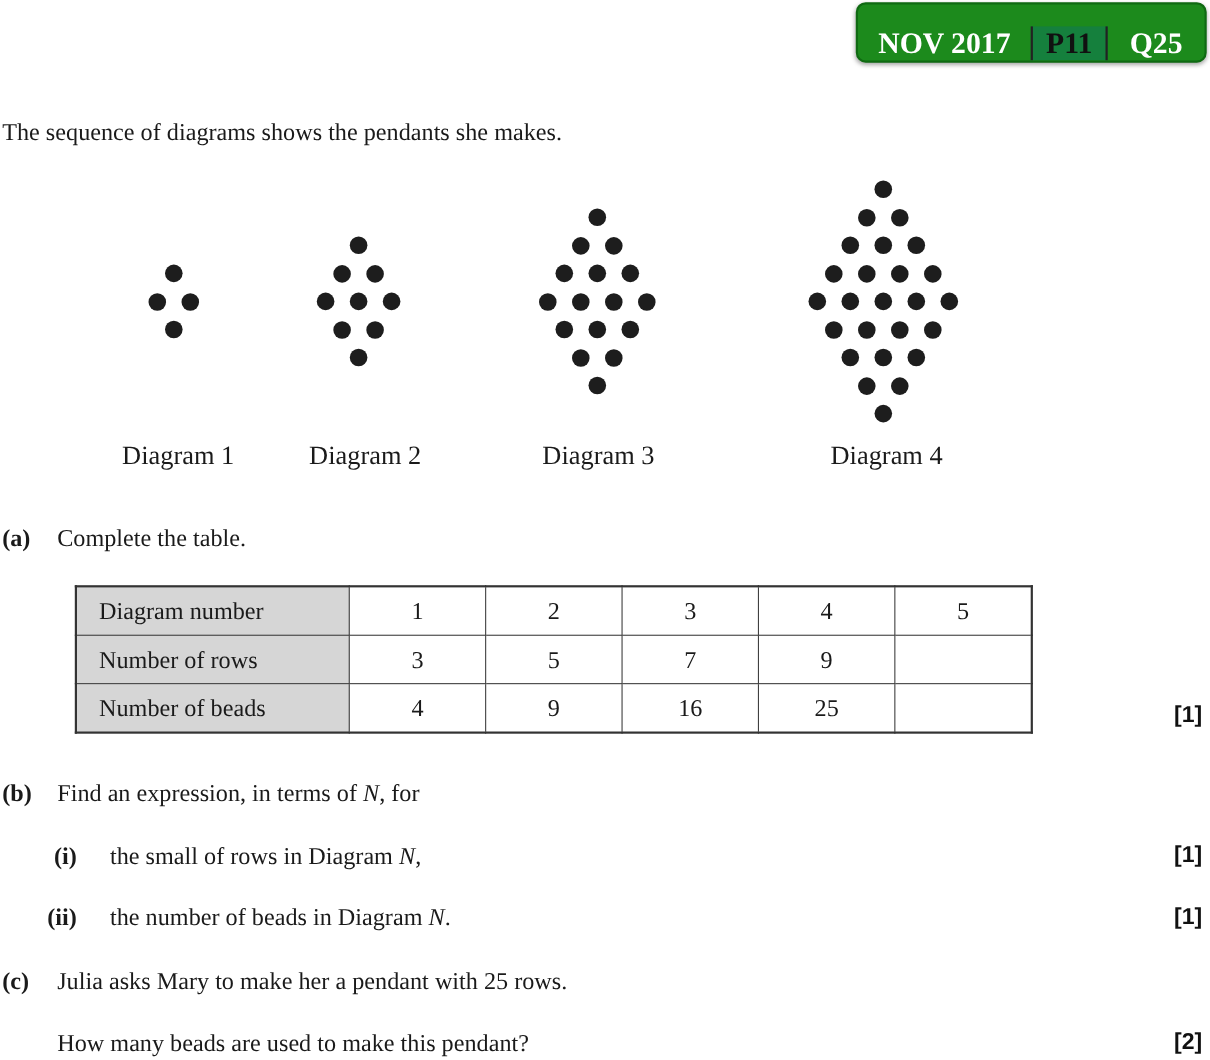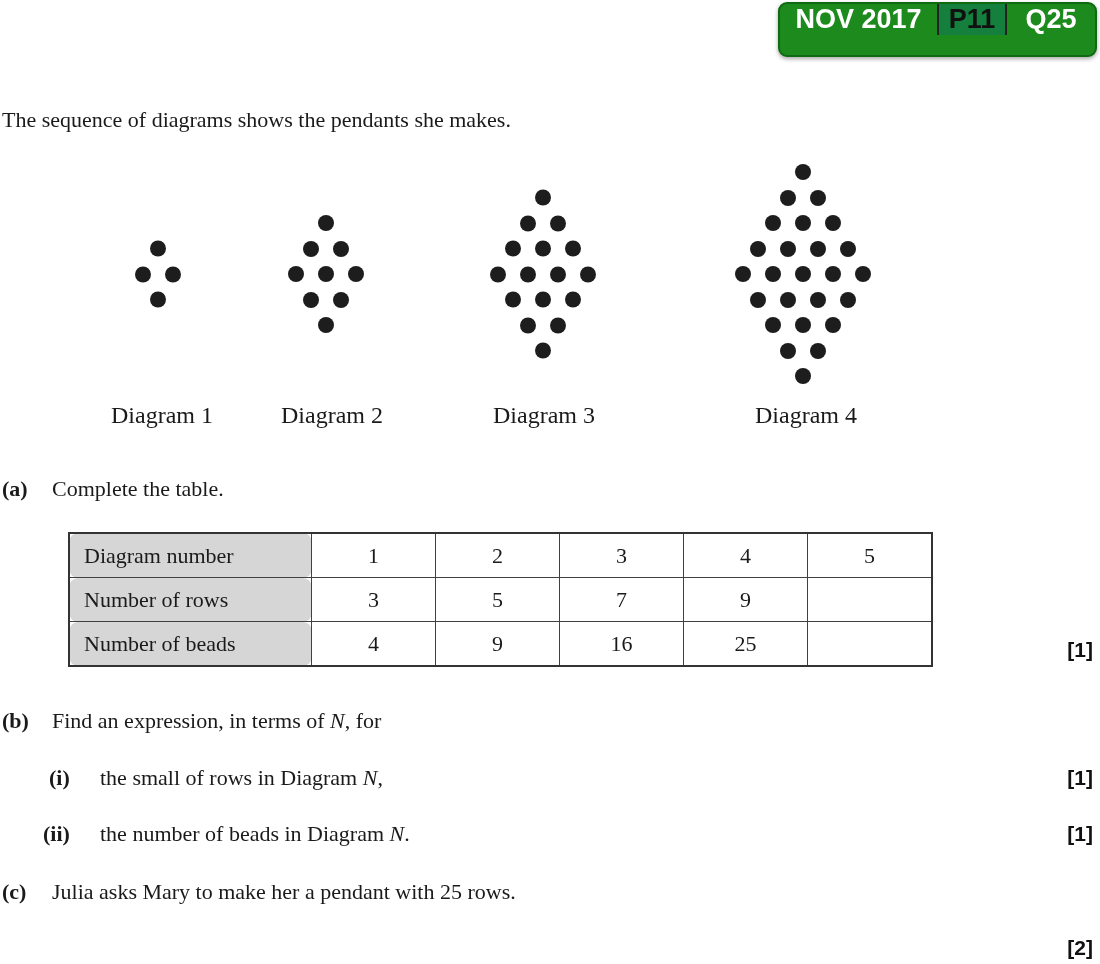--- a/index.html
+++ b/index.html
@@ -12,28 +12,28 @@
     color:#1a1a1a;
     overflow:hidden;
   }
 
   
   .badge{
     position:absolute;
     left:778px; top:2px;
     width:319px; height:55px;
     display:flex;
-    align-items:flex-start;
+    align-items:flex-end;
     background:#1c8a1c;
     border:2px solid #0f6a12;
     border-radius:9px;
     overflow:hidden;
     box-sizing:border-box;
     box-shadow:0 2px 4px rgba(0,0,0,0.35);
-    font-family:Liberation Sans, sans-serif;
+    font-family:Liberation Serif, serif;
     font-weight:bold;
     font-size:27px;
   }
   .badge-seg{
     display:flex;align-items:center;justify-content:center;
     color:#ffffff;
   }
   .badge-session{flex:0 0 157px;}
   .badge-paper{
     flex:0 0 66px;
@@ -89,22 +89,21 @@
   }
   .qtable td{
     border:1.5px solid #404040;
     height:43px;
     font-size:22px;
     padding:0;
   }
   .qtable td.hdr{
     background:#d6d6d6;
     width:227px;
-    padding-left:14px;
-    border-radius:9px;
+    padding-left:20px;
   }
   .qtable td.val{
     width:123px;
     text-align:center;
   }
 
   
   .mark{
     position:absolute;
     right:7px;
@@ -285,19 +284,20 @@
     <span class="lbl w51">(i)</span><span>the small of rows in Diagram </span><span class="var">N</span><span>,</span>
   </div>
 
   <div class="tline" style="left:43px;top:822px">
     <span class="lbl w57">(ii)</span><span>the number of beads in Diagram </span><span class="var">N</span><span>.</span>
   </div>
 
   <div class="tline" style="left:2px;top:880px">
     <span class="lbl w50">(c)</span><span>Julia asks Mary to make her a pendant with 25 rows.</span>
   </div>
+  <div class="tline" style="left:52px;top:936px">How many beads are used to make this pendant?</div>
 
   <div class="mark" style="top:638px">[1]</div>
   <div class="mark" style="top:766px">[1]</div>
   <div class="mark" style="top:822px">[1]</div>
   <div class="mark" style="top:936px">[2]</div>
 
 </div>
 
 </body></html>

